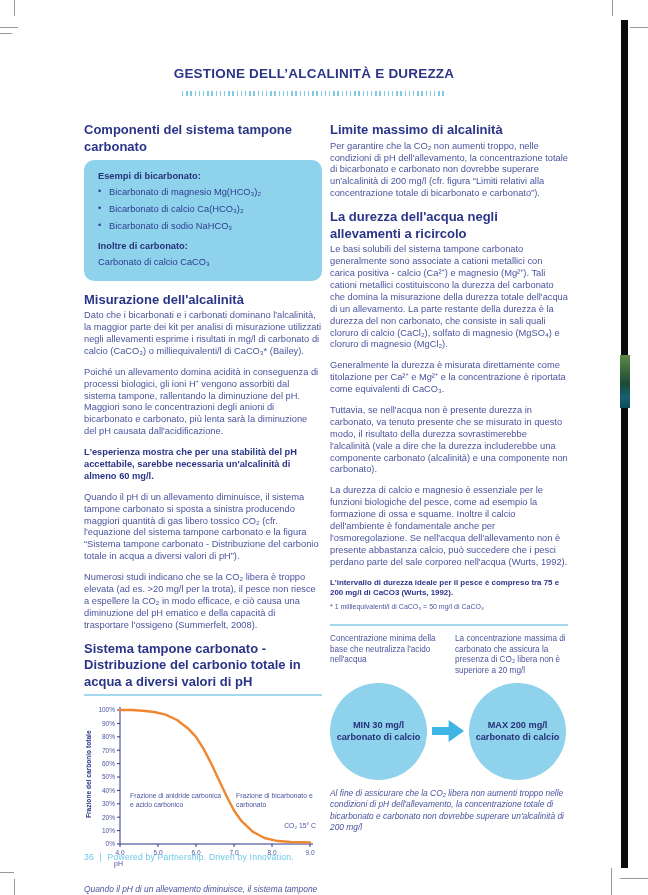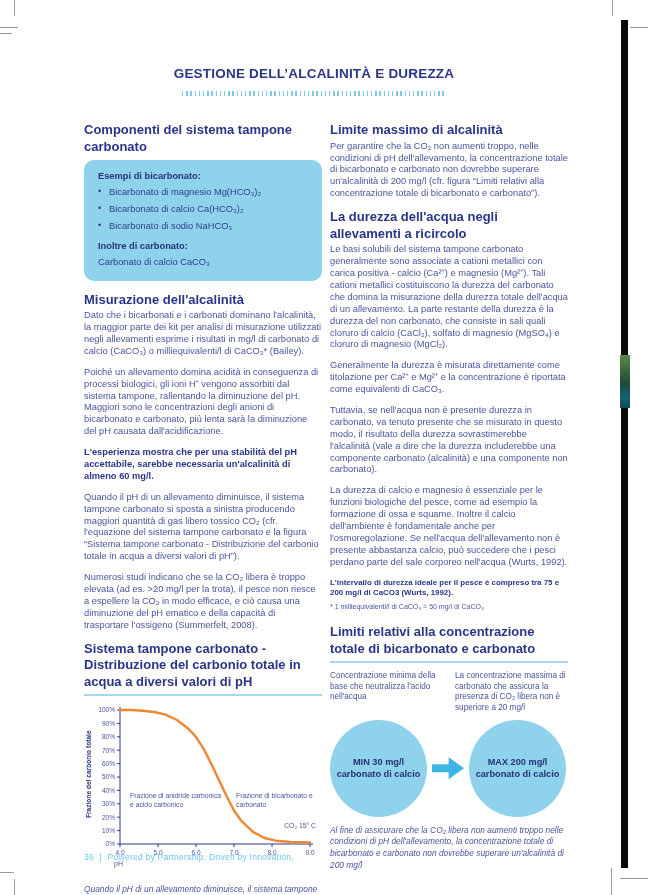--- a/index.html
+++ b/index.html
@@ -172,21 +172,20 @@
 
     <h2>La durezza dell'acqua negli allevamenti a ricircolo</h2>
     <p>Le basi solubili del sistema tampone carbonato generalmente sono associate a cationi metallici con carica positiva - calcio (Ca²⁺) e magnesio (Mg²⁺). Tali cationi metallici costituiscono la durezza del carbonato che domina la misurazione della durezza totale dell'acqua di un allevamento. La parte restante della durezza è la durezza del non carbonato, che consiste in sali quali cloruro di calcio (CaCl₂), solfato di magnesio (MgSO₄) e cloruro di magnesio (MgCl₂).</p>
     <p>Generalmente la durezza è misurata direttamente come titolazione per Ca²⁺ e Mg²⁺ e la concentrazione è riportata come equivalenti di CaCO₃.</p>
     <p>Tuttavia, se nell'acqua non è presente durezza in carbonato, va tenuto presente che se misurato in questo modo, il risultato della durezza sovrastimerebbe l'alcalinità (vale a dire che la durezza includerebbe una componente carbonato (alcalinità) e una componente non carbonato).</p>
     <p>La durezza di calcio e magnesio è essenziale per le funzioni biologiche del pesce, come ad esempio la formazione di ossa e squame. Inoltre il calcio dell'ambiente è fondamentale anche per l'osmoregolazione. Se nell'acqua dell'allevamento non è presente abbastanza calcio, può succedere che i pesci perdano parte del sale corporeo nell'acqua (Wurts, 1992).</p>
 
     <div class="note-bold">L'intervallo di durezza ideale per il pesce è compreso tra 75 e 200 mg/l di CaCO3 (Wurts, 1992).</div>
     <div class="footnote">* 1 milliequivalenti/l di CaCO₃ = 50 mg/l di CaCO₃</div>
 
-    <h2>Limiti relativi alla concentrazione totale di bicarbonato e carbonato</h2>
     <div class="rule"></div>
 
     <div>
       <div class="fig-labels">
         <div>Concentrazione minima della base che neutralizza l'acido nell'acqua</div>
         <div>La concentrazione massima di carbonato che assicura la presenza di CO₂ libera non è superiore a 20 mg/l</div>
       </div>
       <div class="fig-circles">
         <div class="circle">
           <div>MIN 30 mg/l</div>

